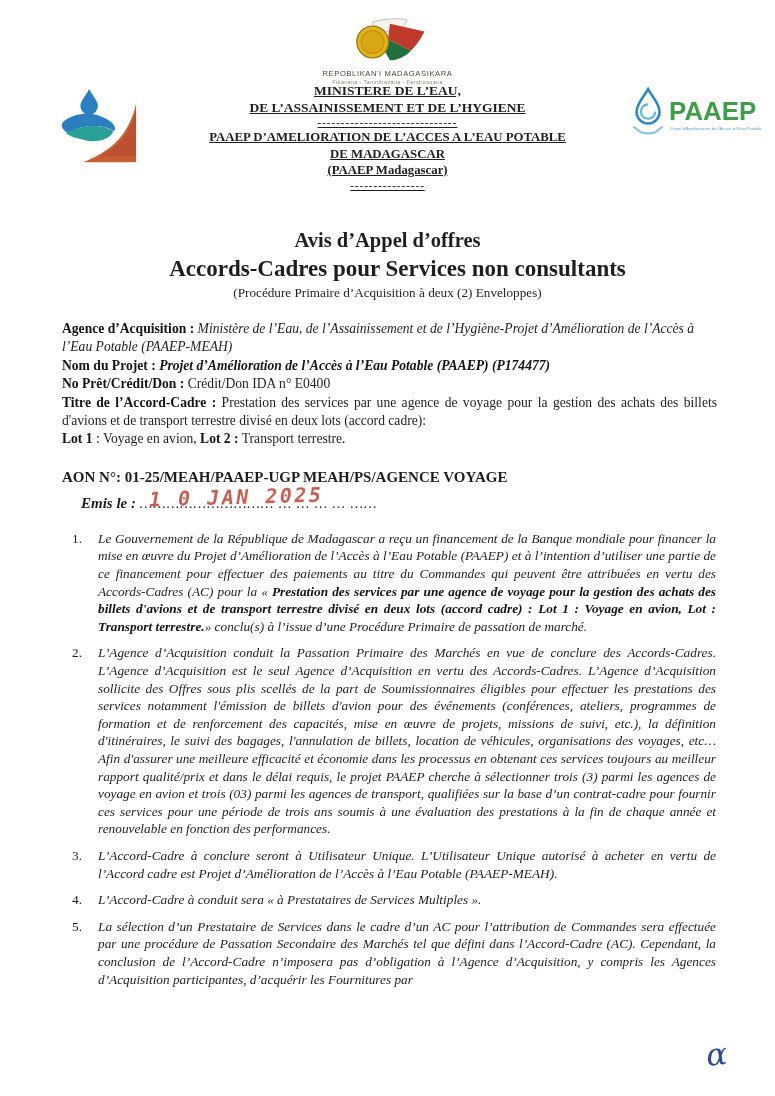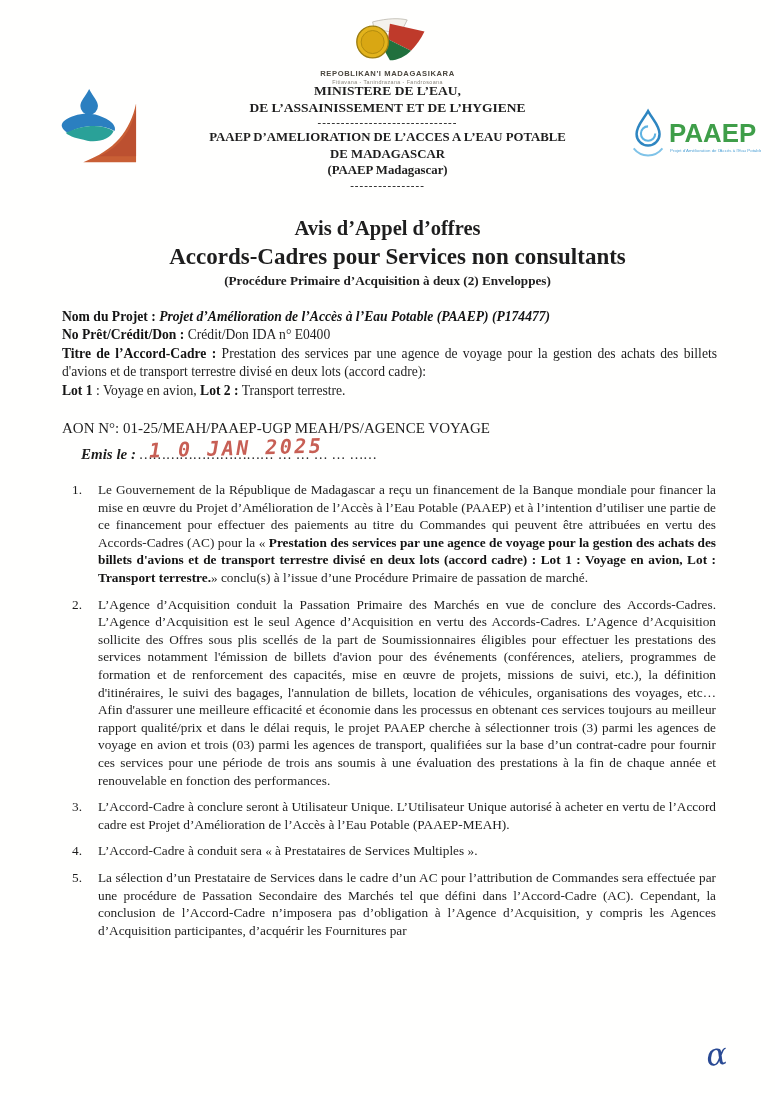--- a/index.html
+++ b/index.html
@@ -2,54 +2,54 @@
 <html><head>
 <meta charset="utf-8">
 <style>
   html,body{margin:0;padding:0;}
   body{width:775px;height:1096px;background:#ffffff;font-family:"Liberation Serif",serif;color:#1e1e1e;}
   .page{position:relative;width:775px;height:1096px;overflow:hidden;background:#fffffe;}
 
   
   .header{position:relative;height:203px;}
   .emblem{position:absolute;top:18px;left:50%;transform:translateX(-50%);text-align:center;width:240px;}
-  .emblem-country{font-family:"Liberation Sans",sans-serif;font-size:7.6px;font-weight:bold;letter-spacing:.6px;color:#4a463e;margin-top:-3px;}
+  .emblem-country{font-family:"Liberation Sans",sans-serif;font-size:7.6px;font-weight:normal;letter-spacing:.6px;color:#4a463e;margin-top:-3px;}
   .emblem-motto{font-family:"Liberation Sans",sans-serif;font-size:5.4px;color:#8a867e;letter-spacing:.4px;margin-top:1px;}
 
   .left-logo{position:absolute;top:84px;left:52px;width:88px;height:86px;}
-  .paaep-logo{position:absolute;top:106px;right:14px;width:134px;height:58px;}
+  .paaep-logo{position:absolute;top:84px;right:14px;width:134px;height:58px;}
 
-  .ministry{position:absolute;top:82px;left:50%;transform:translateX(-50%);width:470px;text-align:center;font-weight:bold;}
+  .ministry{position:absolute;top:82px;left:50%;transform:translateX(-50%);width:470px;text-align:center;font-weight:bold;text-decoration:underline;}
   .ministry .m1{font-size:13.5px;line-height:17px;}
   .ministry .div-dash{font-size:11px;line-height:13px;letter-spacing:1px;}
   .ministry .m2{font-size:12.8px;line-height:16.5px;}
 
   
-  .title-block{text-align:center;margin-top:12px;}
+  .title-block{text-align:center;margin-top:24px;}
   .title-1{font-size:20.5px;font-weight:bold;line-height:27px;}
   .title-2{font-size:23px;font-weight:bold;line-height:30px;padding-left:20px;}
-  .title-3{font-size:13.2px;font-weight:bold;line-height:18px;}
+  .title-3{font-size:13.2px;font-weight:normal;line-height:18px;}
 
   
   .info-block{margin:18px 58px 0 62px;font-size:13.6px;line-height:18.4px;}
   .info-block b{color:#141414;}
   .just{text-align:justify;}
 
   
-  .aon-line{margin:18px 58px 0 62px;font-weight:normal;font-size:15px;line-height:20px;}
+  .aon-line{margin:18px 58px 0 62px;font-weight:bold;font-size:15px;line-height:20px;}
   .emis-line{position:relative;margin:5px 58px 0 81px;font-weight:bold;font-size:15px;line-height:22px;font-style:italic;}
   .emis-dots{font-weight:normal;font-size:14px;letter-spacing:1px;color:#2a2a2a;}
   .stamp{position:absolute;left:68px;top:-6px;font-family:"DejaVu Sans Mono",monospace;font-weight:bold;
          font-size:20px;color:#c04a3e;letter-spacing:2.5px;transform:rotate(-1.6deg);opacity:.88;white-space:nowrap;}
 
   
   .list{margin:15px 59px 0 72px;font-size:13.3px;}
   .list-item{display:flex;margin-bottom:9px;}
   .num{width:26px;flex:none;line-height:17.6px;}
-  .li-text{flex:1;text-align:justify;line-height:17.6px;}
+  .li-text{flex:1;text-align:justify;line-height:17.6px;font-style:italic;}
   .li-text b{color:#131313;}
 
   
   .paraphe{position:absolute;left:706px;top:1036px;font-family:"DejaVu Serif",serif;font-style:italic;
            font-size:31px;color:#2a4a94;transform:rotate(-6deg);}
 </style>
 </head>
 <body>
 
 <div class="page">
@@ -101,20 +101,21 @@
     </div>
   </div>
 
   <div class="title-block">
     <div class="title-1">Avis d’Appel d’offres</div>
     <div class="title-2">Accords-Cadres pour Services non consultants</div>
     <div class="title-3">(Procédure Primaire d’Acquisition à deux (2) Enveloppes)</div>
   </div>
 
   <div class="info-block">
+    <div><b>Agence d’Acquisition :</b><i> Ministère de l’Eau, de l’Assainissement et de l’Hygiène-Projet d’Amélioration de l’Accès à l’Eau Potable (PAAEP-MEAH)</i></div>
     <div><b>Nom du Projet :</b><b><i> Projet d’Amélioration de l’Accès à l’Eau Potable (PAAEP) (P174477)</i></b></div>
     <div><b>No Prêt/Crédit/Don :</b><span> Crédit/Don IDA n° E0400</span></div>
     <div class="just"><b>Titre de l’Accord-Cadre :</b><span> Prestation des services par une agence de voyage pour la gestion des achats des billets d'avions et de transport terrestre divisé en deux lots (accord cadre):</span></div>
     <div><b>Lot 1</b><span> : Voyage en avion, </span><b>Lot 2 :</b><span> Transport terrestre.</span></div>
   </div>
 
   <div class="aon-line">AON N°: 01-25/MEAH/PAAEP-UGP MEAH/PS/AGENCE VOYAGE</div>
   <div class="emis-line">
     <span>Emis le : </span><span class="emis-dots">………………………… … … … … ……</span>
     <span class="stamp">1 0 JAN 2025</span>

